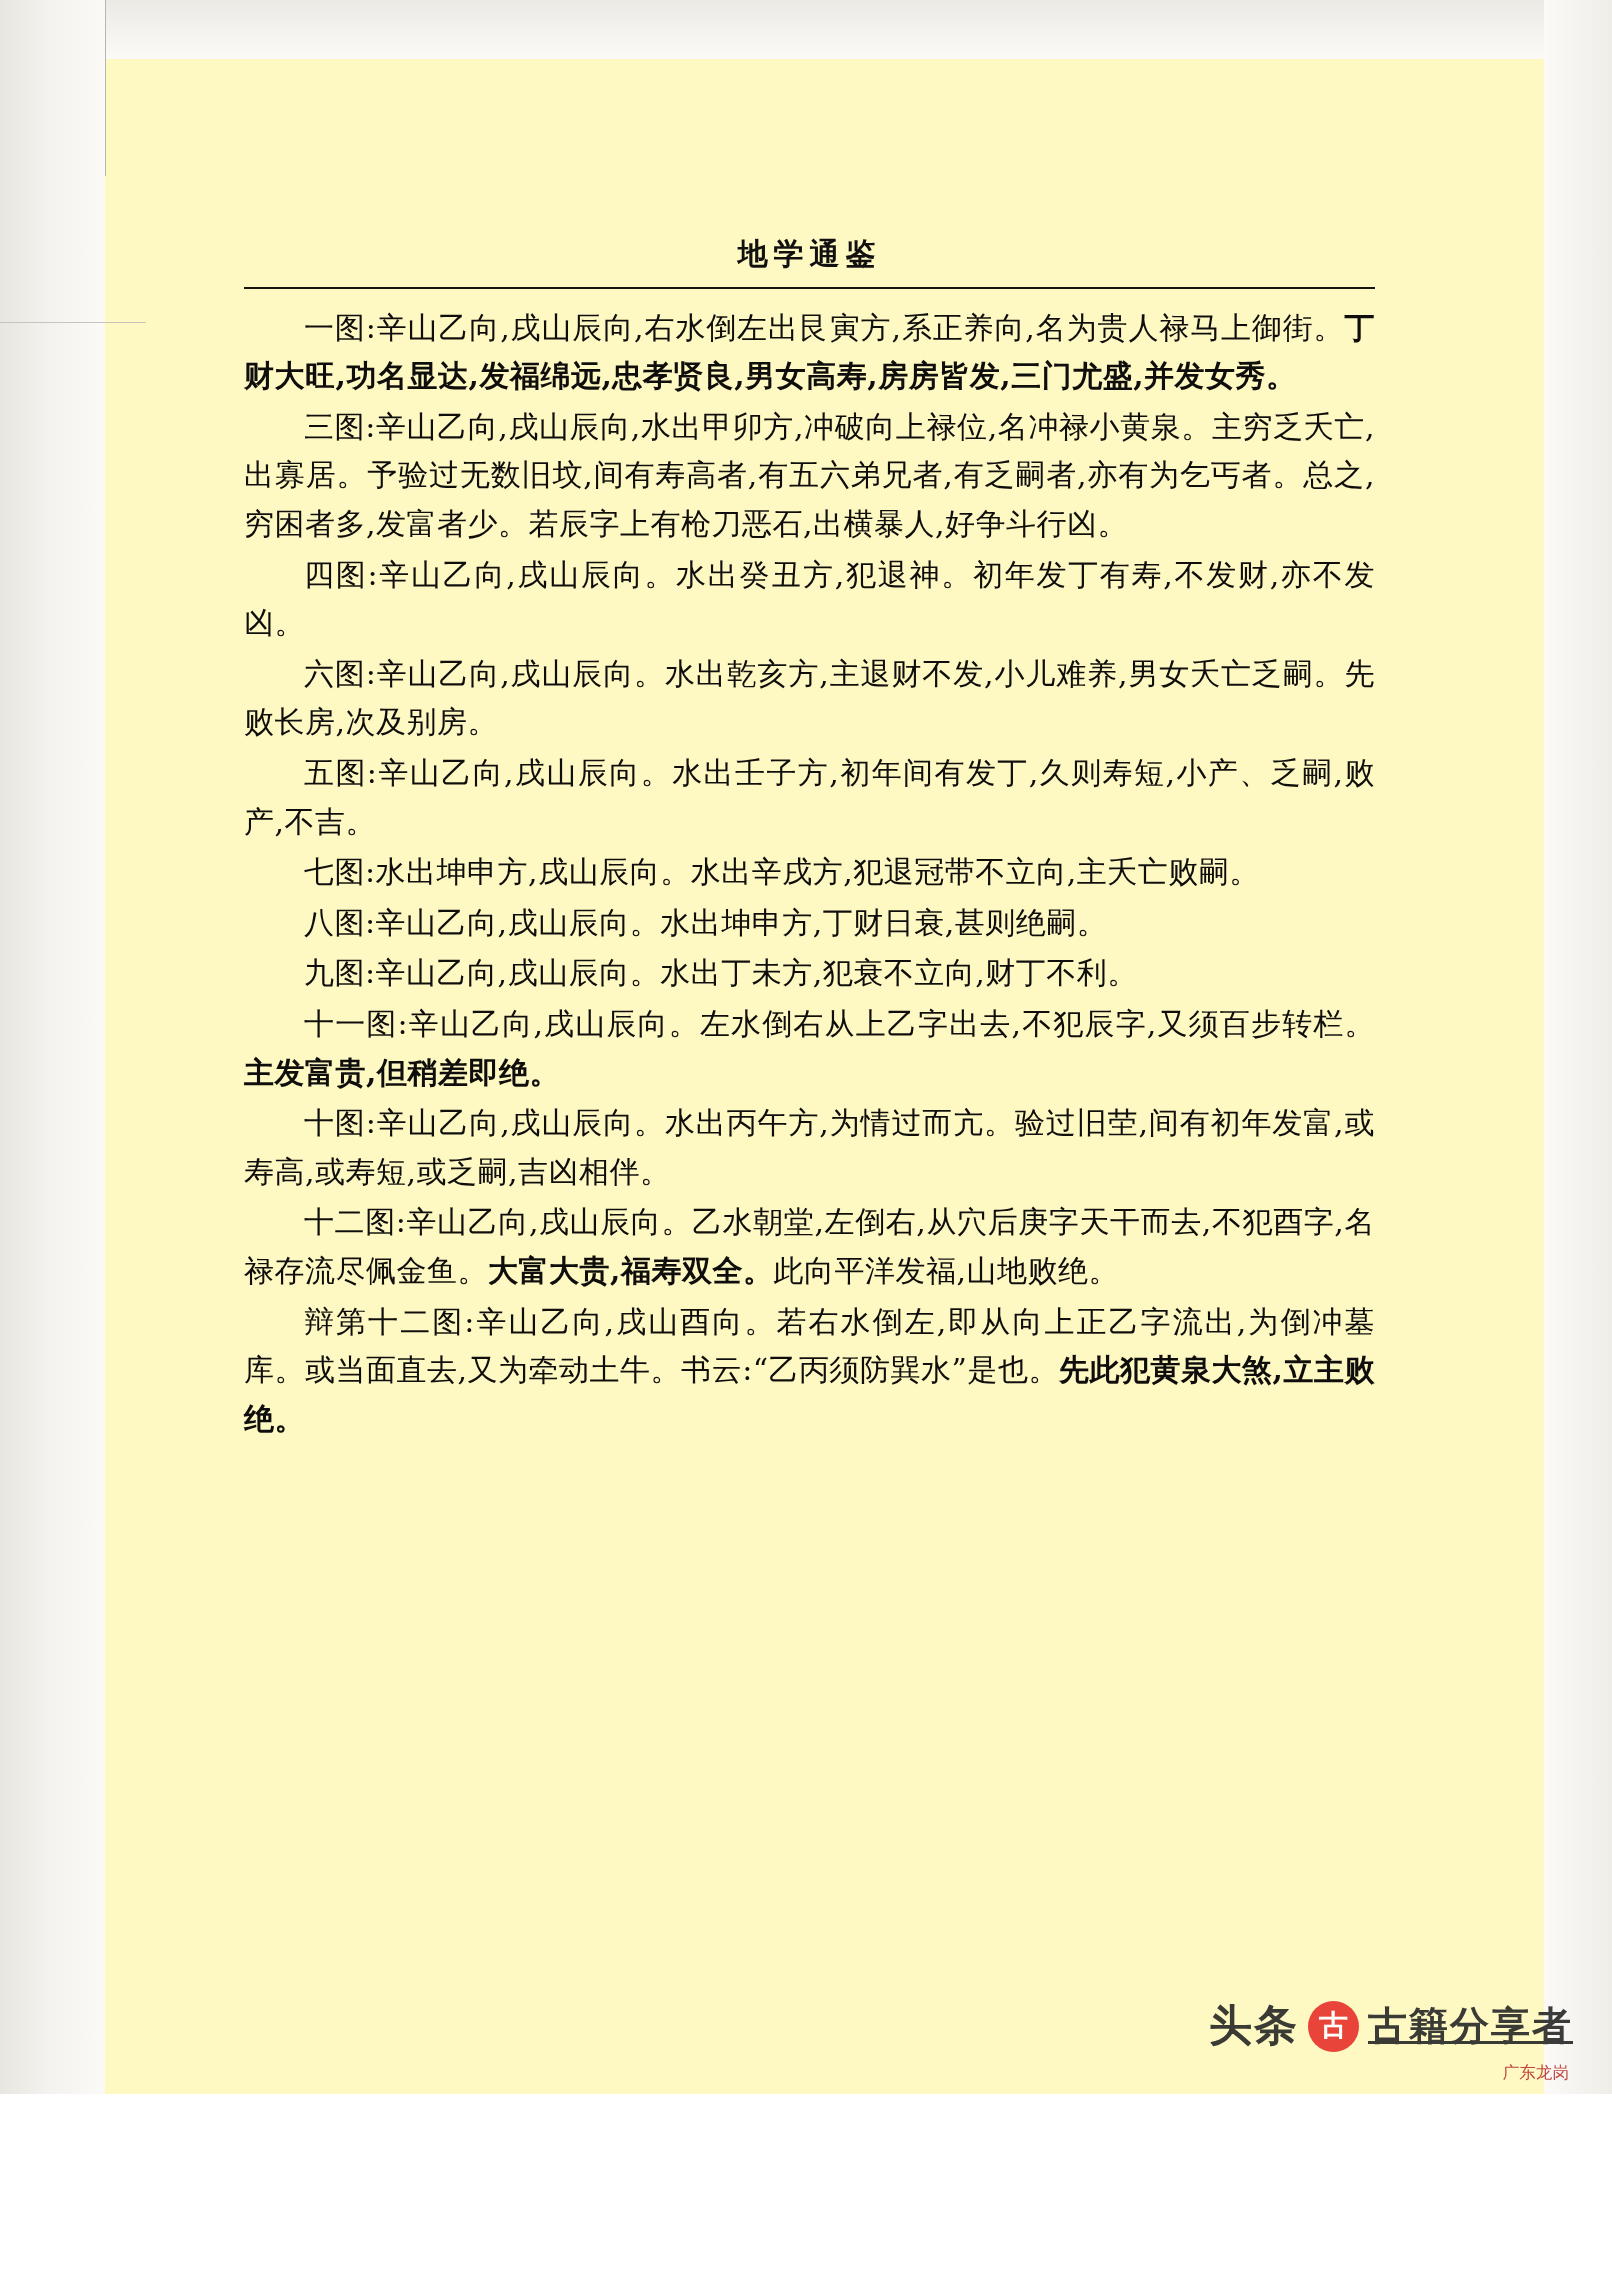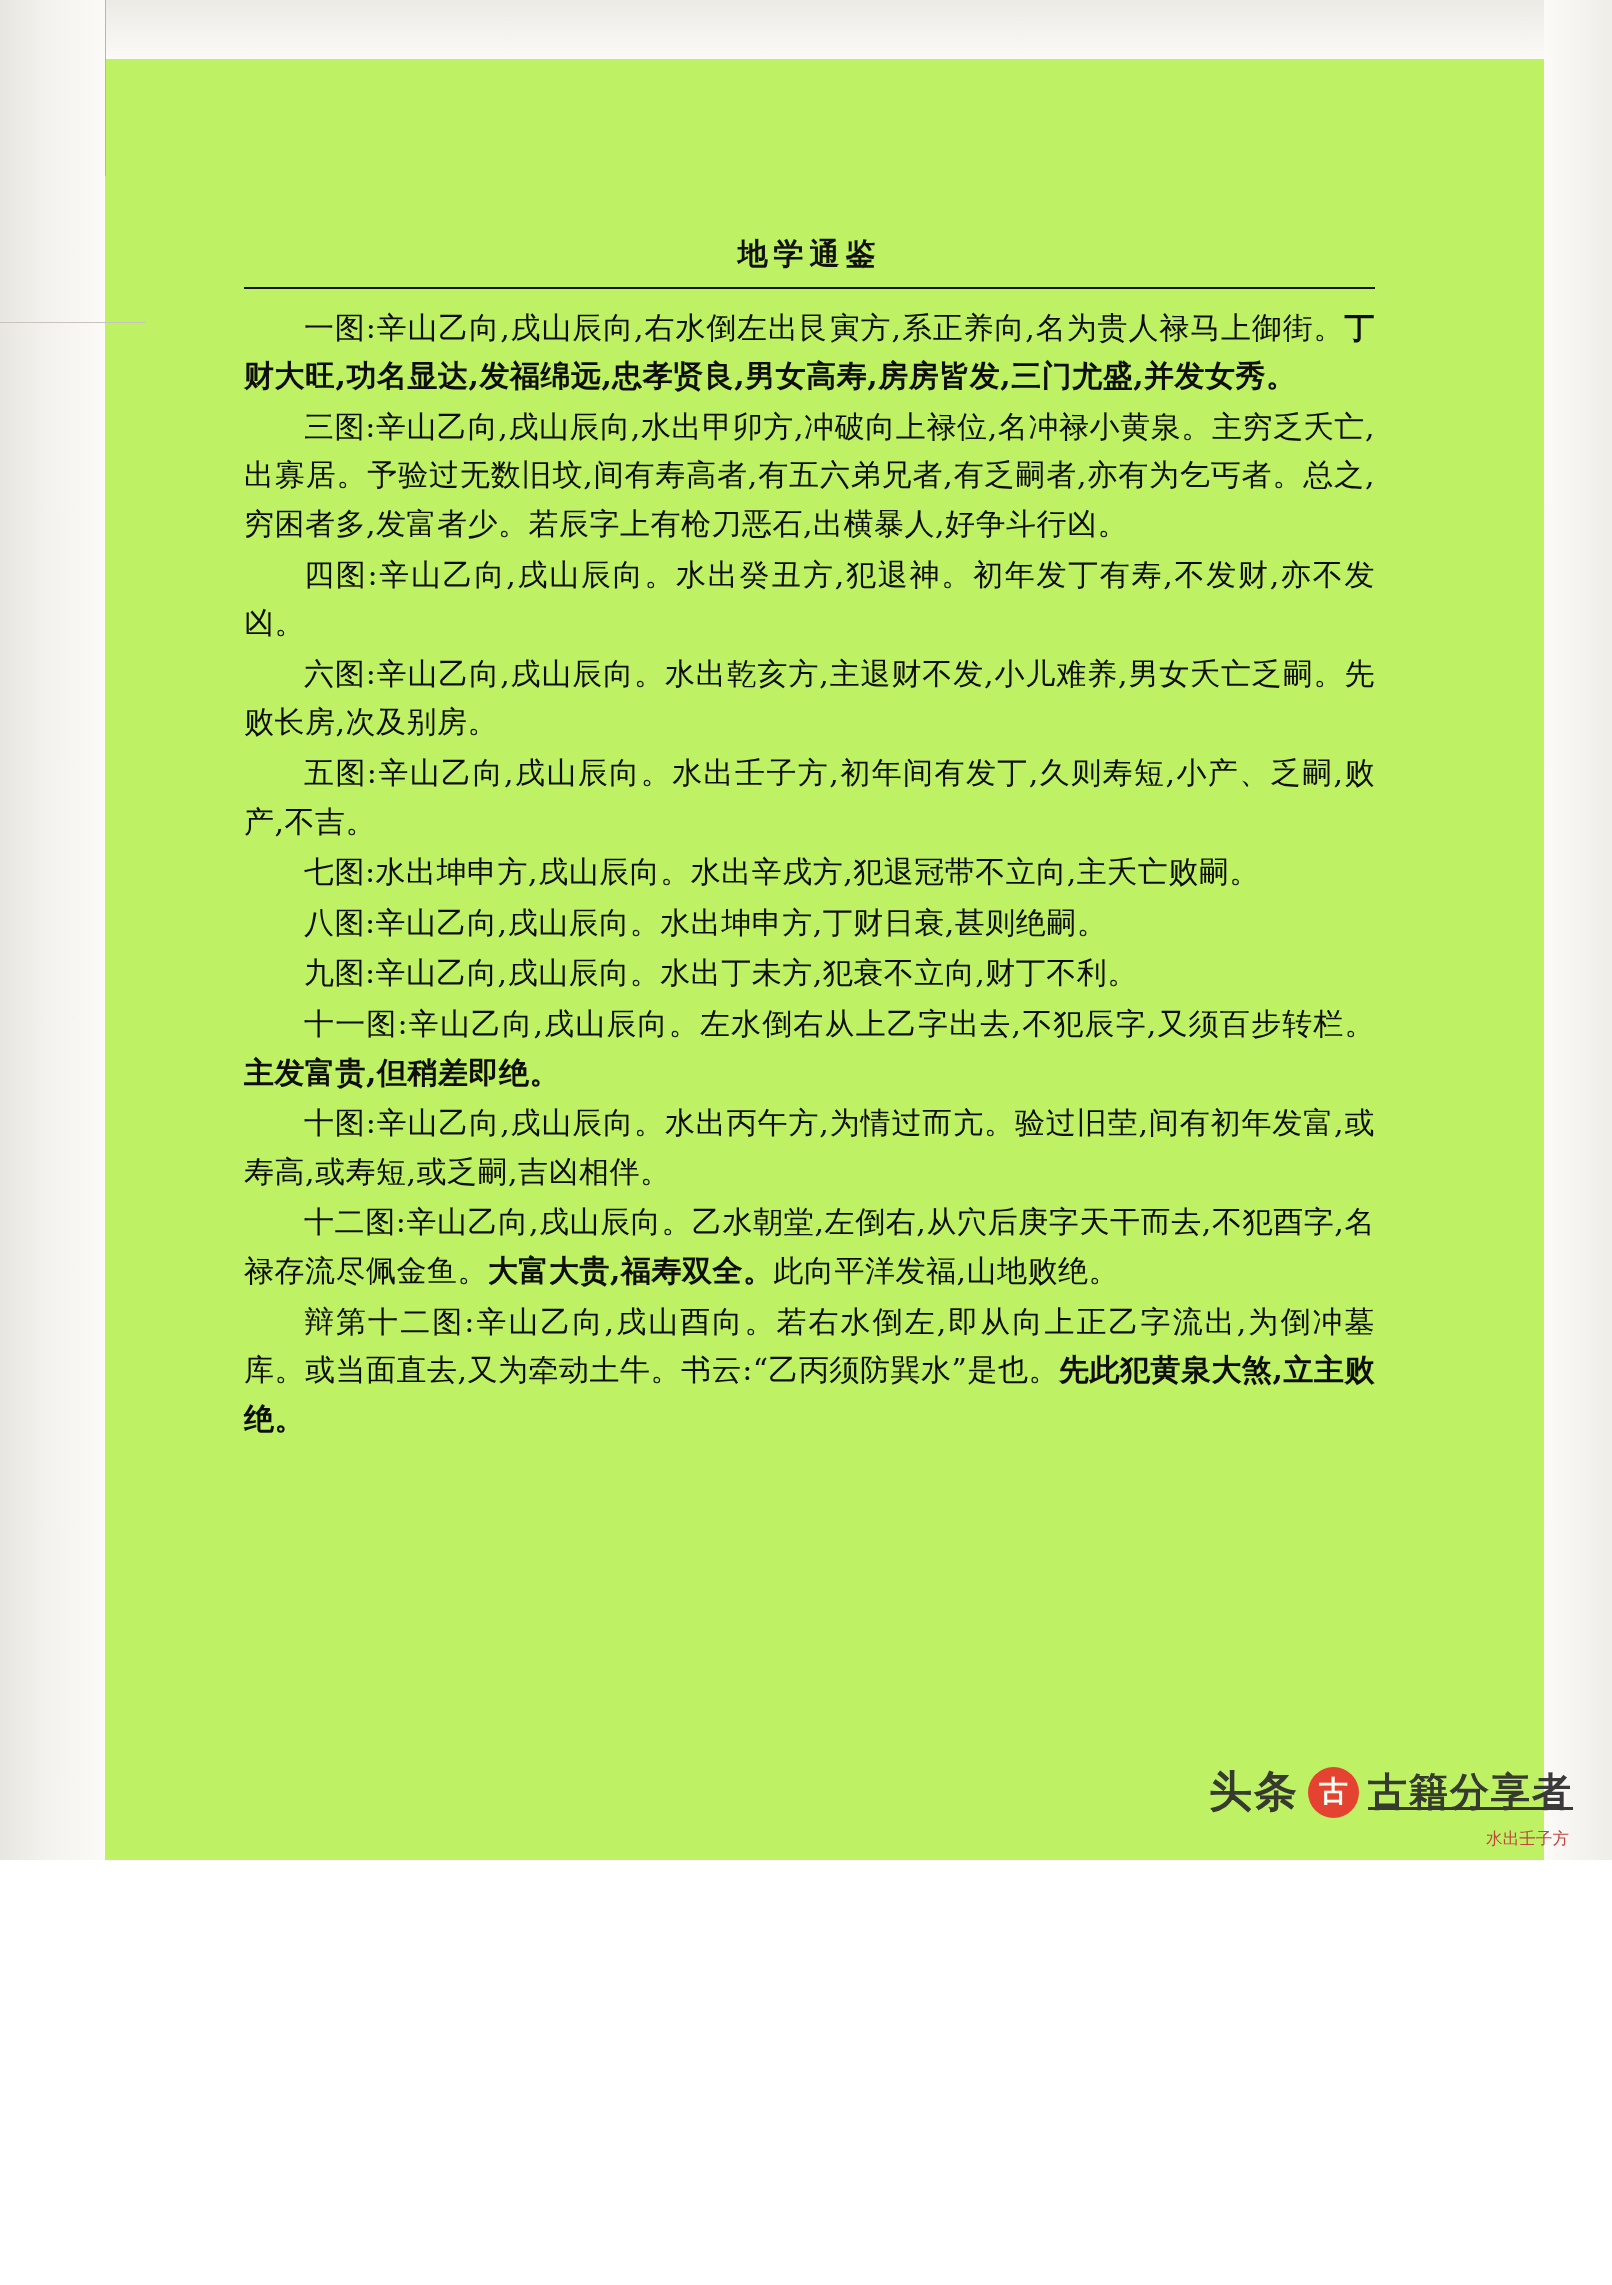--- a/index.html
+++ b/index.html
@@ -3,22 +3,22 @@
 <meta charset="utf-8">
 <style>
   html, body {
     margin: 0;
     padding: 0;
     background: #ffffff;
   }
   .page {
     position: relative;
     width: 1612px;
-    height: 1860px;
-    background: #bef264;
+    height: 2094px;
+    background: #fef9c3;
     overflow: hidden;
     font-family: "DejaVu Serif", "Liberation Serif", serif;
   }
   
   .scan-left-edge {
     position: absolute;
     left: 0; top: 0;
     width: 105px; height: 2286px;
     background: linear-gradient(to right, #e8e6e0 0%, #f4f2ee 45%, #fbfaf7 100%);
   }
@@ -176,16 +176,16 @@
       <span class="dot">·</span>
     </div>
 
   </div>
 
   <div class="watermark">
     <span class="wm-brand">头条</span>
     <span class="wm-circle">古</span>
     <span class="wm-name">古籍分享者</span>
   </div>
-  <div class="wm-sub">水出壬子方</div>
+  <div class="wm-sub">广东龙岗</div>
 
 </div>
 
 
 </body></html>

